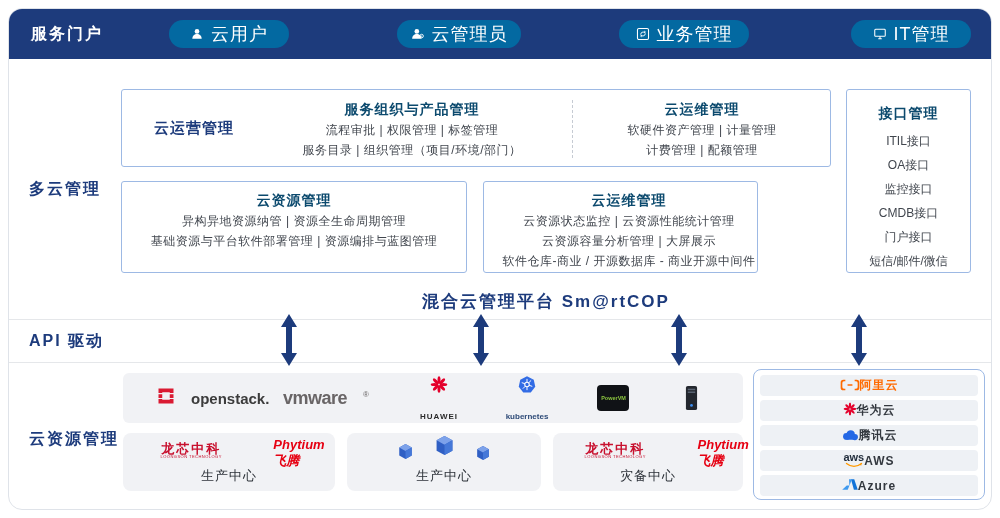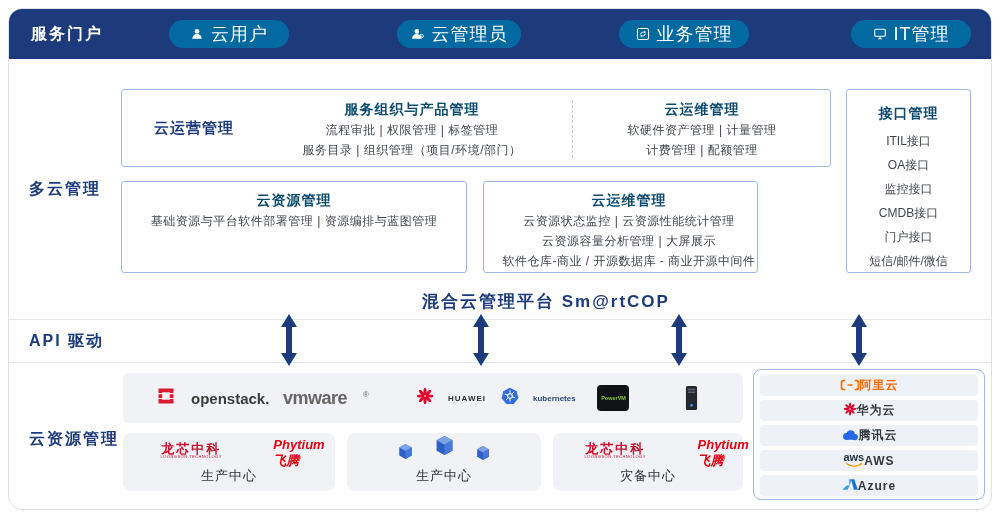--- a/index.html
+++ b/index.html
@@ -23,21 +23,21 @@
   .res-box{left:112px;top:172px;width:346px;height:92px;padding-top:7px;}
   .ops-box{left:474px;top:172px;width:275px;height:92px;padding-top:7px;padding-left:17px;}
   .if-box{left:837px;top:80px;width:125px;height:184px;padding-top:12px;}
   .if-box .box-title{margin-bottom:5px;}
   .if-item{font-size:12px;color:#41464e;text-align:center;line-height:24px;}
   .platform-title{position:absolute;left:112px;top:281px;width:850px;text-align:center;font-size:17px;font-weight:bold;color:#1d3b7c;letter-spacing:2px;}
   .hline{position:absolute;left:0;width:984px;border-top:1px solid #e5e7ea;}
   .arrow{position:absolute;width:18px;height:52px;top:305px;}
   .logos-box{position:absolute;left:114px;top:364px;width:620px;height:50px;background:#f1f2f5;border-radius:6px;}
   .logo-item{position:absolute;top:50%;transform:translateY(-50%);display:flex;align-items:center;gap:16px;}
-  .logo-stack{position:absolute;top:50%;transform:translateY(-50%);display:flex;flex-direction:row;align-items:center;gap:14px;}
+  .logo-stack{position:absolute;top:50%;transform:translateY(-50%);display:flex;flex-direction:column;align-items:center;gap:14px;}
   .openstack-text{font-size:15px;font-weight:bold;color:#3c3c3c;}
   .vmware-text{font-size:18px;font-weight:bold;color:#696566;letter-spacing:-0.5px;}
   .vmware-reg{font-size:8px;color:#696566;align-self:flex-start;margin-top:2px;}
   .huawei-text{font-size:8px;font-weight:bold;color:#2b2b2b;letter-spacing:1px;}
   .k8s-text{font-size:8px;font-weight:bold;color:#2d4a77;}
   .powervm-badge{position:absolute;top:50%;transform:translateY(-50%);width:32px;height:26px;background:#101216;border-radius:4px;display:flex;align-items:center;justify-content:center;overflow:hidden;}
   .powervm-badge span{font-size:10px;transform:scale(0.55);color:#8cc63f;font-weight:bold;white-space:nowrap;}
   .center-box{position:absolute;top:424px;height:58px;background:#f1f2f5;border-radius:8px;padding-top:7px;}
   .vendor-row{display:flex;align-items:center;justify-content:center;gap:14px;height:26px;}
   .loongson{display:flex;flex-direction:column;align-items:center;line-height:1;}
@@ -122,20 +122,21 @@
     <div class="op-divider"></div>
     <div class="op-col op-col-cost">
       <div class="box-title">云运维管理</div>
       <div class="mline">软硬件资产管理 | 计量管理</div>
       <div class="mline">计费管理 | 配额管理</div>
     </div>
   </div>
 
   <div class="mbox res-box">
     <div class="box-title">云资源管理</div>
+    <div class="mline">异构异地资源纳管 | 资源全生命周期管理</div>
     <div class="mline">基础资源与平台软件部署管理 | 资源编排与蓝图管理</div>
   </div>
 
   <div class="mbox ops-box">
     <div class="box-title">云运维管理</div>
     <div class="mline">云资源状态监控 | 云资源性能统计管理</div>
     <div class="mline">云资源容量分析管理 | 大屏展示</div>
     <div class="mline">软件仓库-商业 / 开源数据库 - 商业开源中间件</div>
   </div>
 

